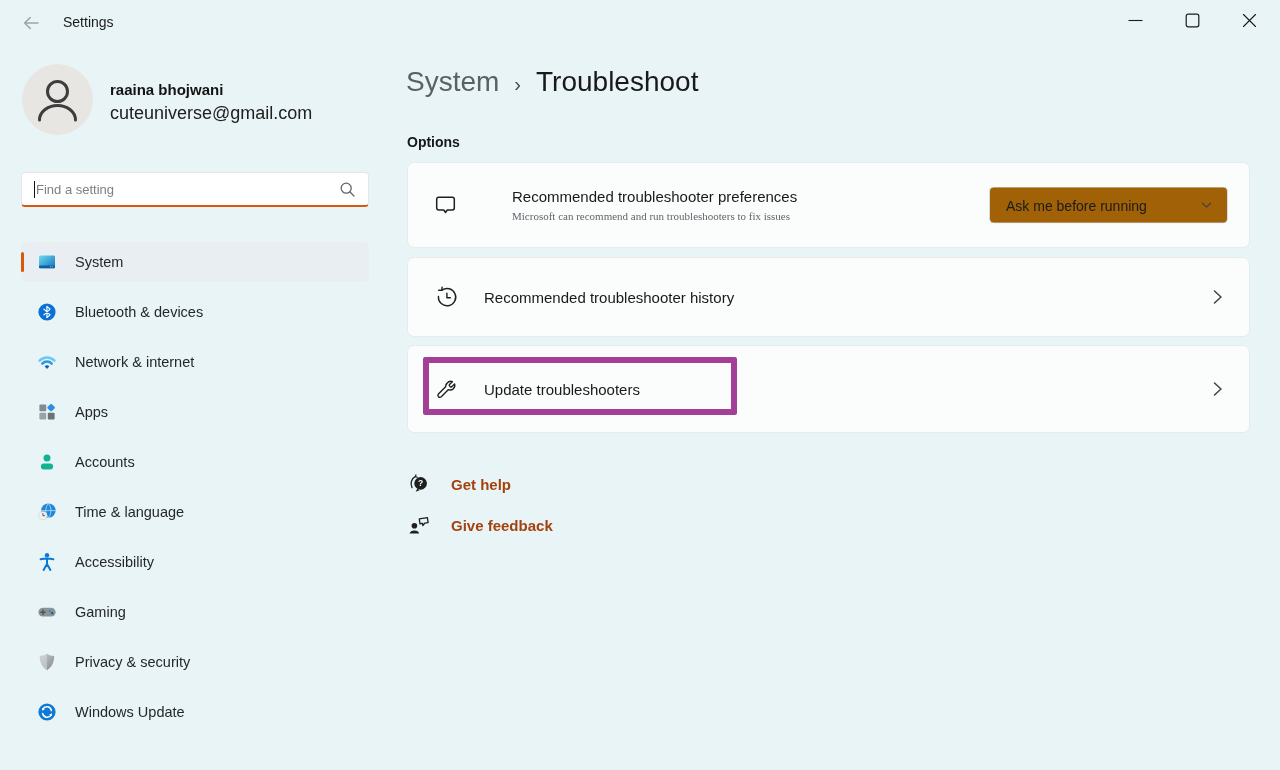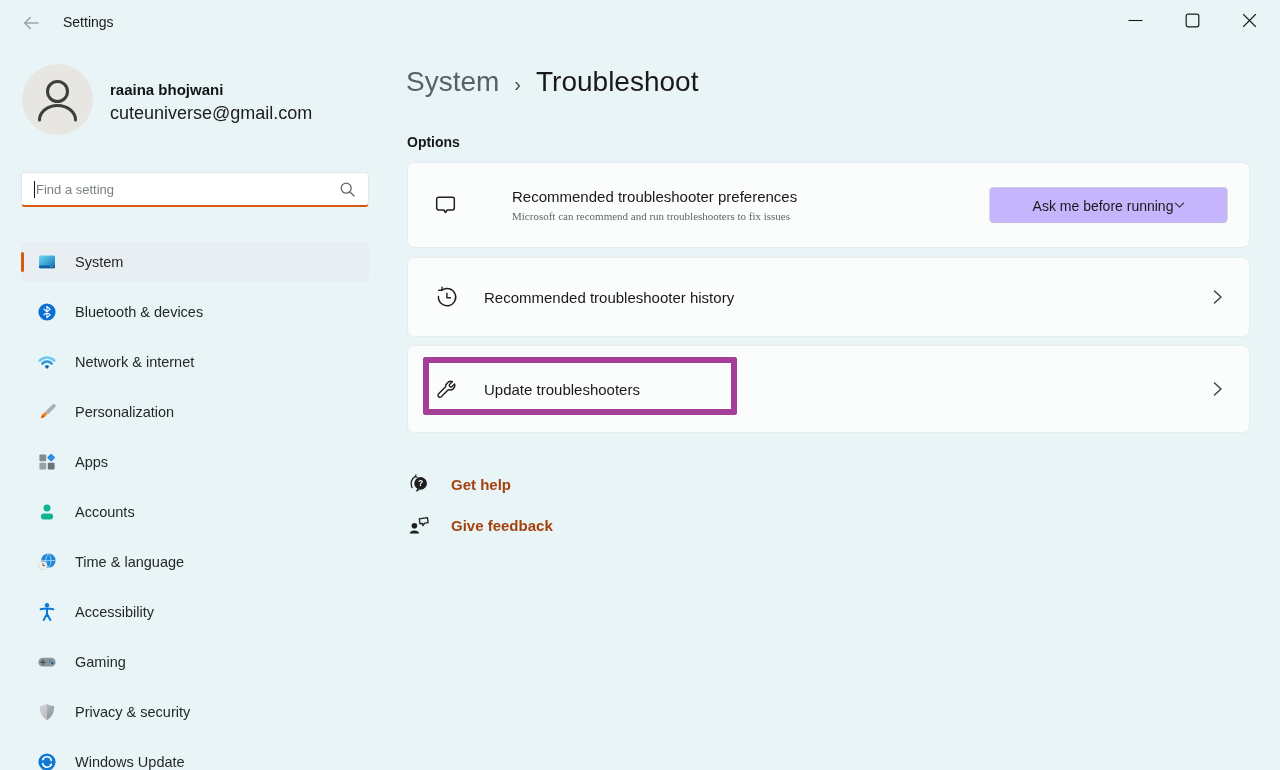--- a/index.html
+++ b/index.html
@@ -58,22 +58,22 @@
   .card-1 { height:86px;gap:28px; }
   .card-2 { height:80px; margin-top:9px; }
   .card-3 { height:88px; margin-top:8px; }
   .card-icon { margin-left:27px; width:24px; height:26px; flex:0 0 auto; display:flex; align-items:center; }
   .card-text { margin-left:25px; }
   .card-title { font-size:15px; color:#191919; }
   .card-subtitle { font-size:11px; color:#5f6569; margin-top:5px;font-family:Liberation Serif, serif; }
   .chev-right { position:absolute; right:24px; top:50%; transform:translateY(-50%); display:flex; }
 
   .dropdown { position:absolute; right:21px; top:50%; transform:translateY(-50%);
-    width:239px; height:37px; background:#c4b5fd; border:1px solid #d8dcdf; border-bottom-color:#c2c6c9;
-    border-radius:5px; display:flex; align-items:center; justify-content:center;
+    width:239px; height:37px; background:#a16207; border:1px solid #d8dcdf; border-bottom-color:#c2c6c9;
+    border-radius:5px; display:flex; align-items:center; justify-content:space-between;
     padding:0 14px 0 16px; font-size:14px; color:#1b1b1b; cursor:default; }
 
   .highlight-box { position:absolute; left:15px; top:11px; width:314px; height:58px;
     border:6px solid #a33f97; border-radius:2px; pointer-events:none; }
 
   .help-links { position:absolute; left:408px; top:472px; }
   .link-row { display:flex; align-items:center; height:24px; margin-bottom:17px; cursor:default; }
   .link-icon { width:23px; height:23px; flex:0 0 auto; display:flex; }
   .link-label { margin-left:20px; font-size:15px; font-weight:700; color:#a4420e; }
 </style>
@@ -170,36 +170,20 @@
     <span class="nav-icon">
       <svg width="20" height="20" viewBox="0 0 20 20">
         <path d="M2.6 8.6 a10.2 10.2 0 0 1 14.8 0" stroke="#6cc8f2" stroke-width="2.5" fill="none" stroke-linecap="round"></path>
         <path d="M5.3 11.6 a6.4 6.4 0 0 1 9.4 0" stroke="#2e97dd" stroke-width="2.5" fill="none" stroke-linecap="round"></path>
         <path d="M7.6 14.3 q2.4 -1.9 4.8 0 l-2.4 2.8 z" fill="#0b61b4"></path>
       </svg>
     </span>
     <span class="nav-label">Network &amp; internet</span>
   </div>
 
-  <div class="nav-item">
-    <span class="nav-icon">
-      <svg width="20" height="20" viewBox="0 0 20 20">
-        <defs>
-            <linearGradient id="gbr" x1="0" y1="0" x2="1" y2="1">
-              <stop offset="0" stop-color="#c9ced2"></stop>
-              <stop offset="1" stop-color="#8d9297"></stop>
-            </linearGradient>
-          </defs>
-        <path d="M16.9 2 a1.8 1.8 0 0 1 1.3 3.1 L11 12.3 L8.2 9.5 L15.5 2.5 a1.8 1.8 0 0 1 1.4 -0.5 Z" fill="url(#gbr)"></path>
-        <path d="M8.8 10.1 C7 10.7 4.6 12.2 3.9 16.2 C7.8 15.6 9.6 13.3 10.2 11.5 Z" fill="#ef8b1f"></path>
-        <path d="M3.9 16.2 C5.6 16 7 15.4 8 14.5 L6 12.8 C5 13.6 4.3 14.8 3.9 16.2 Z" fill="#d95f12"></path>
-      </svg>
-    </span>
-    <span class="nav-label">Personalization</span>
-  </div>
 
   <div class="nav-item">
     <span class="nav-icon">
       <svg width="20" height="20" viewBox="0 0 20 20">
         <rect x="2.4" y="2.4" width="6.8" height="6.8" rx="1" fill="#82898f"></rect>
         <rect x="2.4" y="10.8" width="6.8" height="6.8" rx="1" fill="#9aa1a7"></rect>
         <rect x="10.8" y="10.8" width="6.8" height="6.8" rx="1" fill="#6b7278"></rect>
         <rect x="11.1" y="2.6" width="6" height="6" rx="1.1" fill="#2b8fe3" transform="rotate(45 14.1 5.6)"></rect>
       </svg>
     </span>

